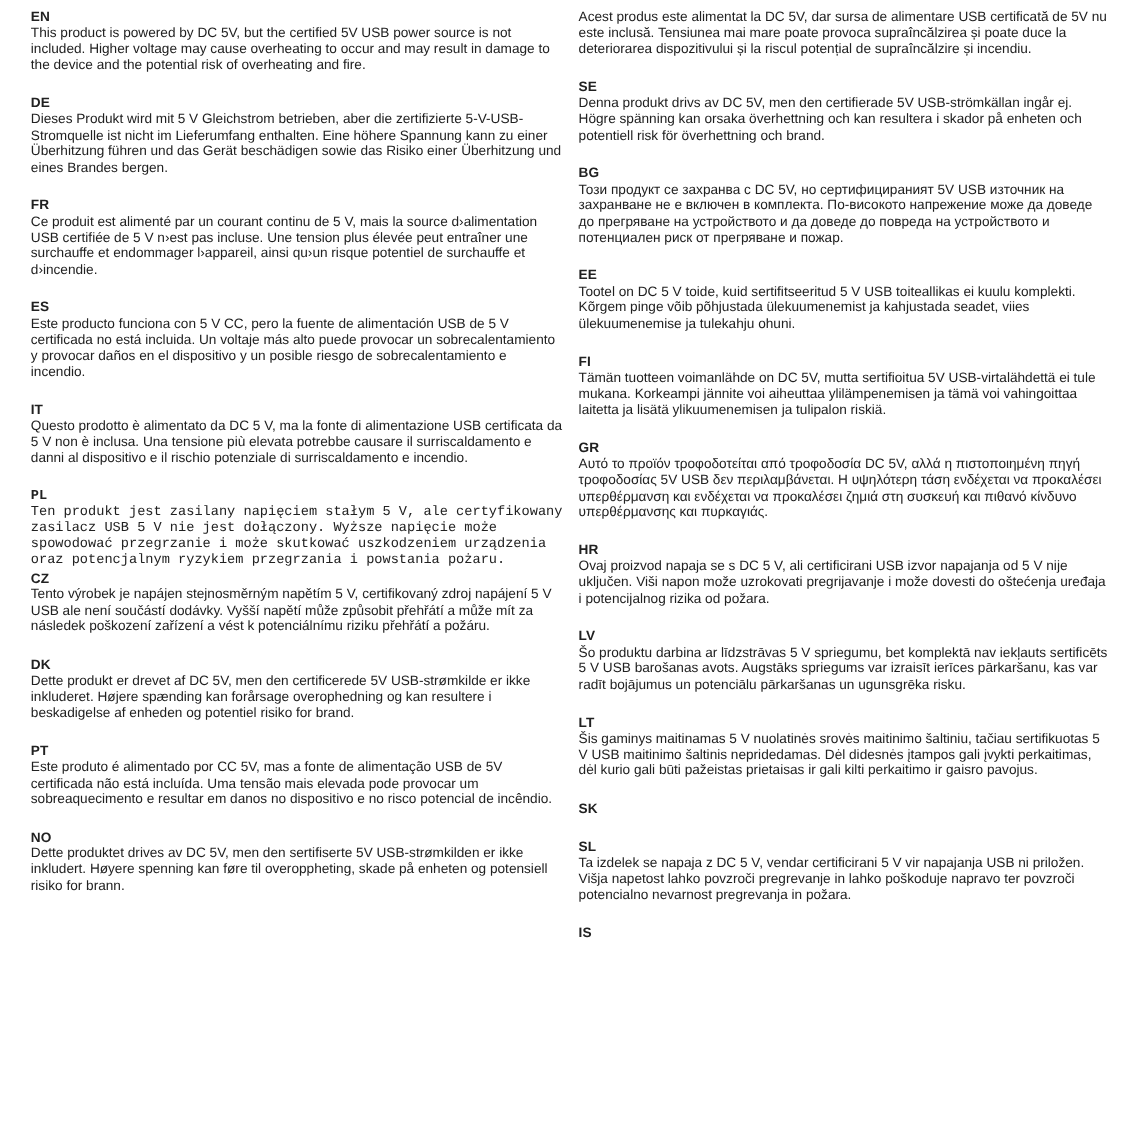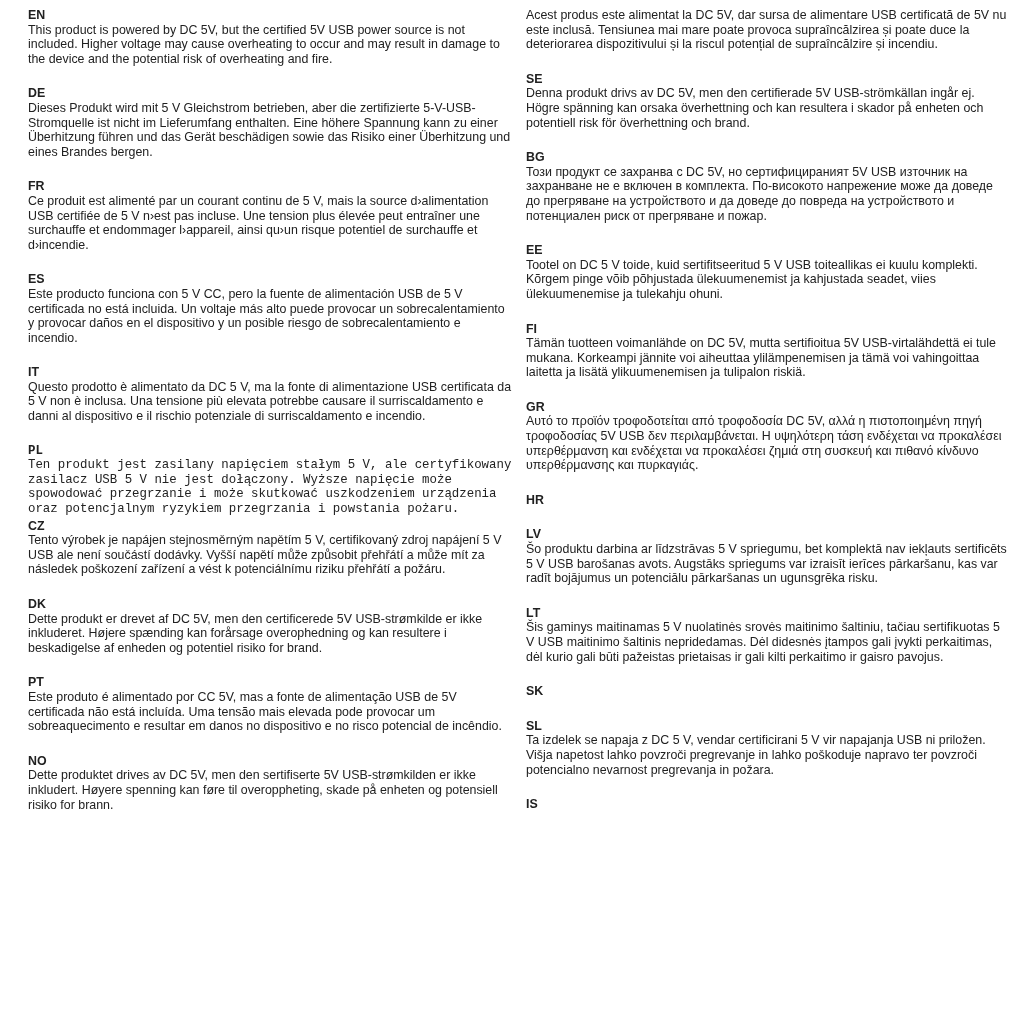--- a/index.html
+++ b/index.html
@@ -108,20 +108,21 @@
       <div class="section" data-name="language-section-fi">
         <p class="lang-code" data-name="language-code">FI</p>
         <p class="lang-text" data-name="notice-text">Tämän tuotteen voimanlähde on DC 5V, mutta sertifioitua 5V USB-virtalähdettä ei tule mukana. Korkeampi jännite voi aiheuttaa ylilämpenemisen ja tämä voi vahingoittaa laitetta ja lisätä ylikuumenemisen ja tulipalon riskiä.</p>
       </div>
       <div class="section" data-name="language-section-gr">
         <p class="lang-code" data-name="language-code">GR</p>
         <p class="lang-text" data-name="notice-text">Αυτό το προϊόν τροφοδοτείται από τροφοδοσία DC 5V, αλλά η πιστοποιημένη πηγή τροφοδοσίας 5V USB δεν περιλαμβάνεται. Η υψηλότερη τάση ενδέχεται να προκαλέσει υπερθέρμανση και ενδέχεται να προκαλέσει ζημιά στη συσκευή και πιθανό κίνδυνο υπερθέρμανσης και πυρκαγιάς.</p>
       </div>
       <div class="section" data-name="language-section-hr">
         <p class="lang-code" data-name="language-code">HR</p>
+        <p class="lang-text" data-name="notice-text">Ovaj proizvod napaja se s DC 5 V, ali certificirani USB izvor napajanja od 5 V nije uključen. Viši napon može uzrokovati pregrijavanje i može dovesti do oštećenja uređaja i potencijalnog rizika od požara.</p>
       </div>
       <div class="section" data-name="language-section-lv">
         <p class="lang-code" data-name="language-code">LV</p>
         <p class="lang-text" data-name="notice-text">Šo produktu darbina ar līdzstrāvas 5 V spriegumu, bet komplektā nav iekļauts sertificēts 5 V USB barošanas avots. Augstāks spriegums var izraisīt ierīces pārkaršanu, kas var radīt bojājumus un potenciālu pārkaršanas un ugunsgrēka risku.</p>
       </div>
       <div class="section" data-name="language-section-lt">
         <p class="lang-code" data-name="language-code">LT</p>
         <p class="lang-text" data-name="notice-text">Šis gaminys maitinamas 5 V nuolatinės srovės maitinimo šaltiniu, tačiau sertifikuotas 5 V USB maitinimo šaltinis nepridedamas. Dėl didesnės įtampos gali įvykti perkaitimas, dėl kurio gali būti pažeistas prietaisas ir gali kilti perkaitimo ir gaisro pavojus.</p>
       </div>
       <div class="section" data-name="language-section-sk">

